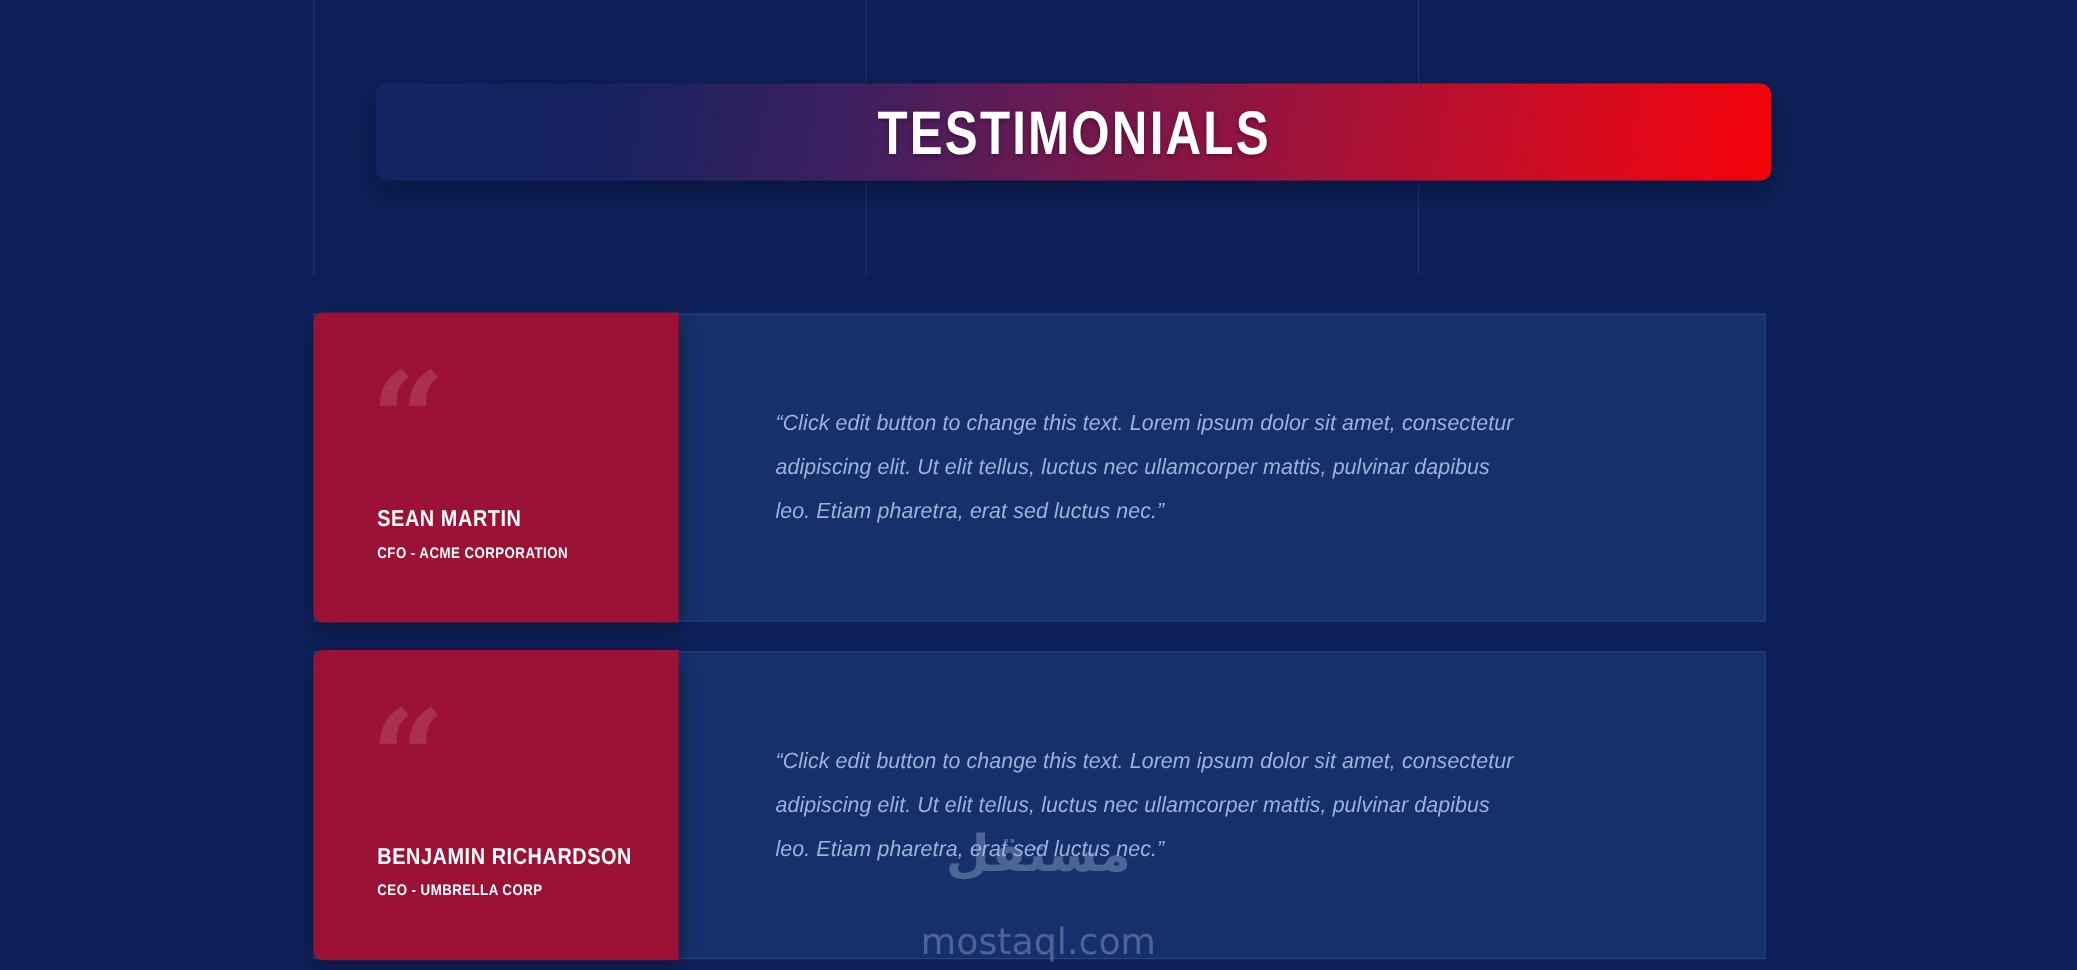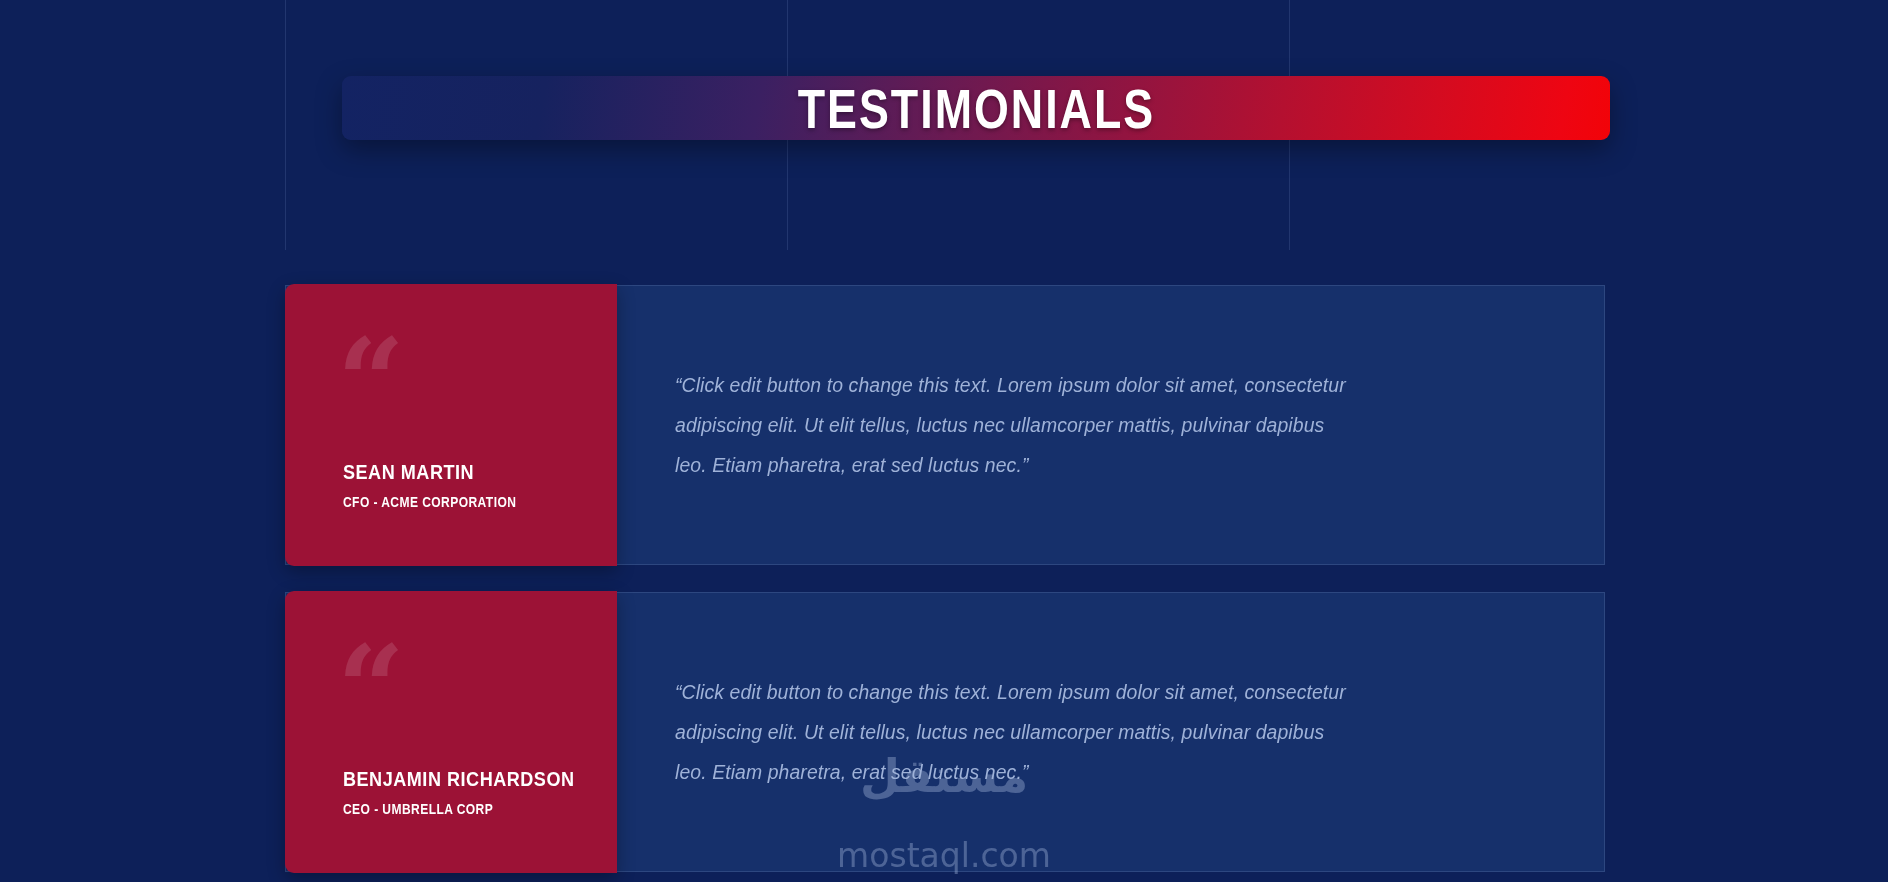--- a/index.html
+++ b/index.html
@@ -38,21 +38,21 @@
     background: rgba(150, 175, 230, 0.16);
   }
   .grid-line.short { bottom: auto; height: 250px; }
 
   
   #banner {
     position: absolute;
     left: 342px;
     top: 76px;
     width: 1268px;
-    height: 64px;
+    height: 88px;
     border-radius: 9px;
     background: linear-gradient(100deg,
                 #132363 0%,
                 #16225f 16%,
                 #3b2062 33%,
                 #6a1a52 48%,
                 #921440 62%,
                 #b41030 74%,
                 #d40b20 86%,
                 #ee0512 96%,
@@ -139,20 +139,21 @@
     white-space: nowrap;
     margin-bottom: 56px;
   }
 
   .card-right {
     flex: 1;
     position: relative;
     display: flex;
     align-items: center;
     padding: 0 70px 0 58px;
+    margin-left: 30px;
   }
   .quote-text {
     color: #9fb2d8;
     font-family: "Liberation Sans Narrow", "Liberation Sans", sans-serif;
     font-style: italic;
     font-size: 20px;
     line-height: 2.0;
     letter-spacing: 0.1px;
     max-width: 700px;
     transform: scaleX(0.97);

